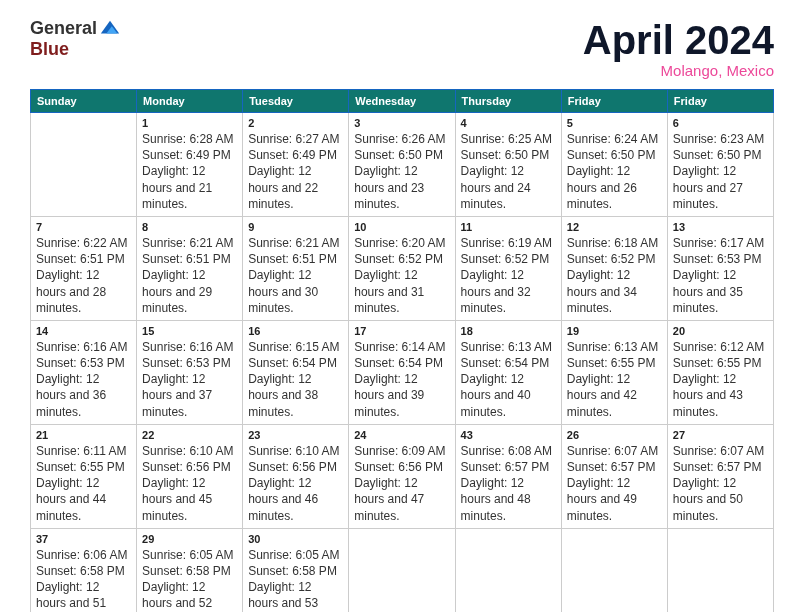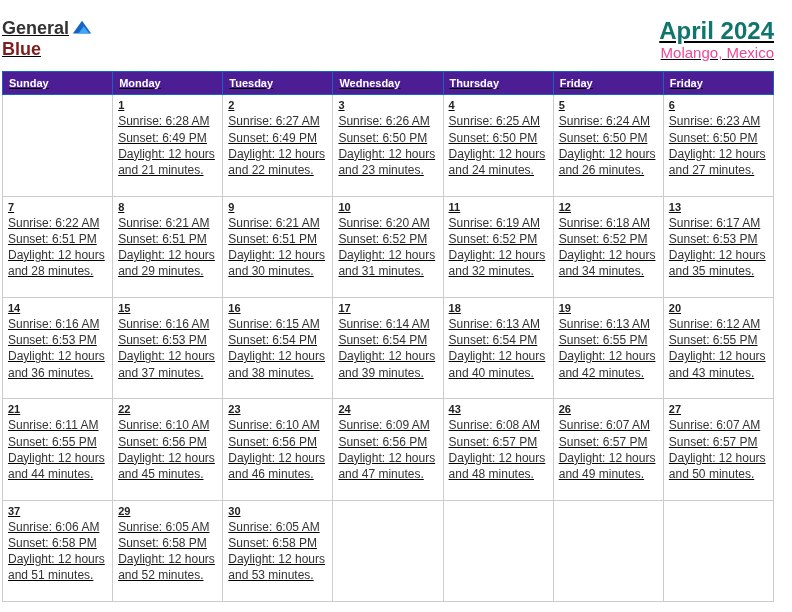--- a/index.html
+++ b/index.html
@@ -6,24 +6,23 @@
     body {
       width: 792px;
       height: 612px;
       font-family: Arial, sans-serif;
       background: #fff;
       overflow: hidden;
     }
     .page {
       width: 792px;
       height: 612px;
-      padding: 18px 18px 10px 2px;
+      padding: 18px 18px 10px 30px;
       display: flex;
       flex-direction: column;
-      text-decoration: underline;
     }
     .header {
       display: flex;
       justify-content: space-between;
       align-items: flex-start;
       margin-bottom: 10px;
     }
     .logo {
       display: flex;
       flex-direction: column;
@@ -46,37 +45,37 @@
     .logo-icon {
       width: 22px;
       height: 22px;
       margin-left: 2px;
       margin-top: -2px;
     }
     .title-block {
       text-align: right;
     }
     .month-title {
-      font-size: 24px;
-      font-weight: bold;
-      color: #0f766e;
+      font-size: 40px;
+      font-weight: bold;
+      color: #0f172a;
       line-height: 1.1;
     }
     .location-title {
       font-size: 15px;
       color: #ec4899;
     }
     .calendar {
       width: 100%;
       border-collapse: collapse;
       flex: 1;
       font-size: 9.5px;
     }
     .calendar thead tr th {
-      background-color: #4c1d95;
+      background-color: #0f766e;
       color: #fff;
       text-align: left;
       padding: 5px 6px;
       font-size: 11px;
       font-weight: bold;
       border: 1px solid #1565C0;
     }
     .calendar tbody tr td {
       border: 1px solid #ccc;
       vertical-align: top;

